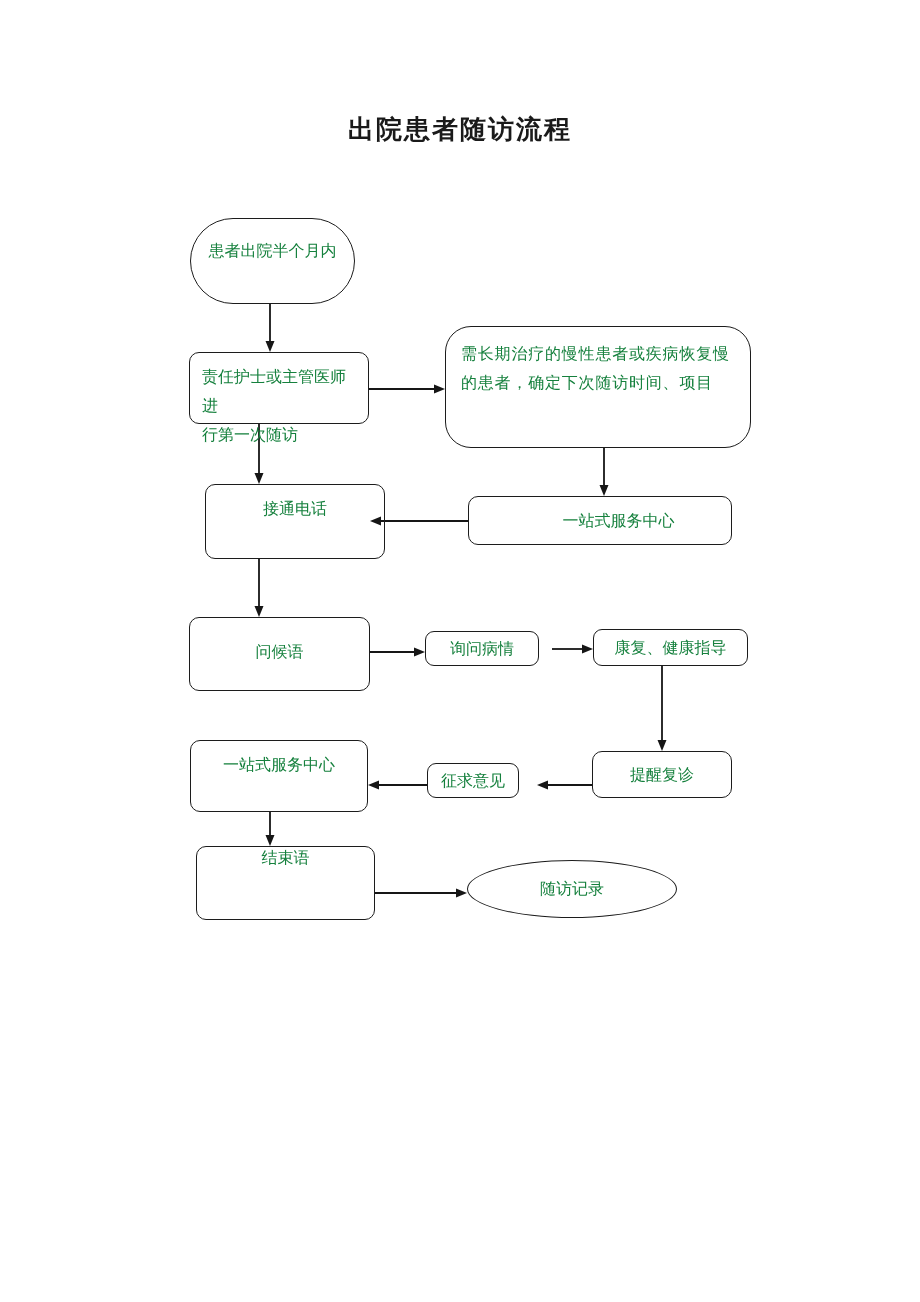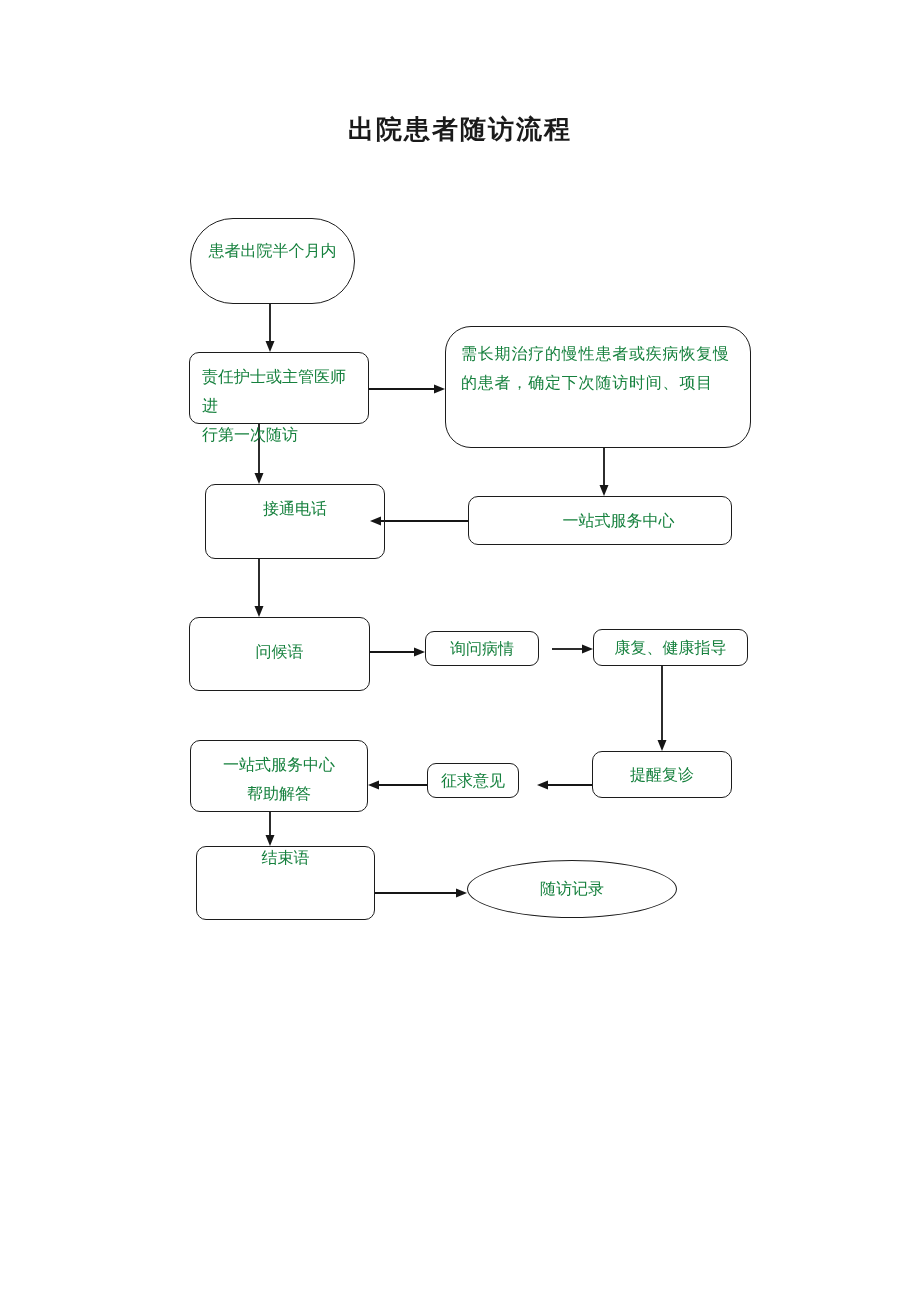--- a/index.html
+++ b/index.html
@@ -152,21 +152,20 @@
   <div class="node v-center" style="left:593px; top:629px; width:155px; height:37px; border-radius:9px;">
     <span class="lbl">康复、健康指导</span>
   </div>
 
   <div class="node v-center" style="left:427px; top:763px; width:92px; height:35px; border-radius:9px;">
     <span class="lbl">征求意见</span>
   </div>
 
   <div class="node t-center two-line" style="left:190px; top:740px; width:178px; height:72px; border-radius:10px; padding-top:9px;">
     <span class="lbl">一站式服务中心</span>
-    <span class="lbl">帮助解答</span>
   </div>
 
   <div class="node t-center" style="left:196px; top:846px; width:179px; height:74px; border-radius:10px; ">
     <span class="lbl">结束语</span>
   </div>
 
   <div class="node ellipse v-center" style="left:467px; top:860px; width:210px; height:58px;">
     <span class="lbl">随访记录</span>
   </div>
 

